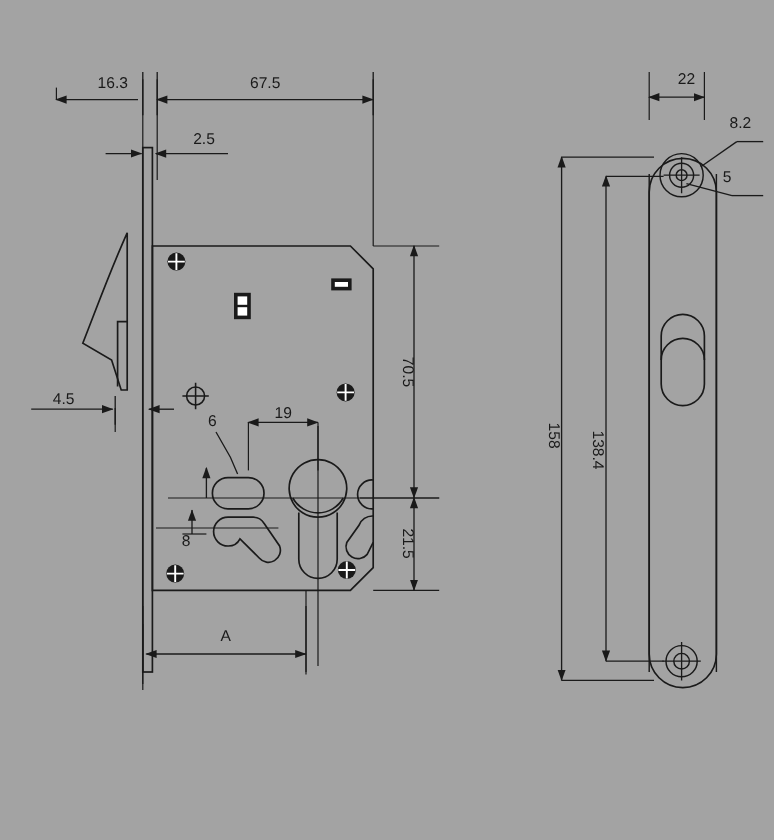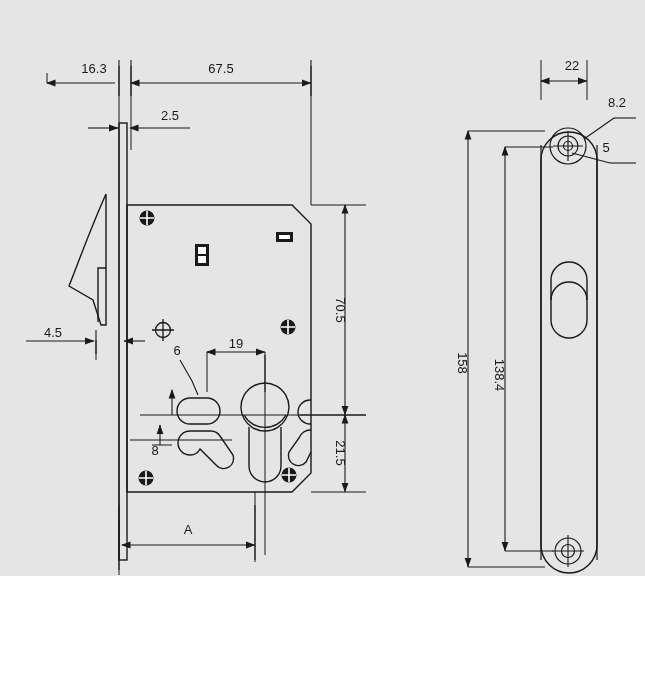--- a/index.html
+++ b/index.html
@@ -1,18 +1,18 @@
 <!DOCTYPE html>
 <html><head>
 <meta charset="utf-8">
 <style>
   html,body{margin:0;padding:0;background:#ffffff;}
   body{width:645px;height:700px;overflow:hidden;
        font-family:"Liberation Sans","DejaVu Sans",sans-serif;}
-  #sheet{position:relative;width:645px;height:576px;background:#e5e5e5;}
+  #sheet{position:relative;width:645px;height:700px;background:#a3a3a3;}
   svg{display:block;}
   .dimtext{font-family:"Liberation Sans","DejaVu Sans",sans-serif;
            font-size:13px;fill:#1a1a1a;}
   .dimtext.rot{writing-mode:vertical-rl;}
 </style>
 </head>
 <body>
 
 <div id="sheet">
 <svg width="645" height="700" viewBox="0 0 645 700">

